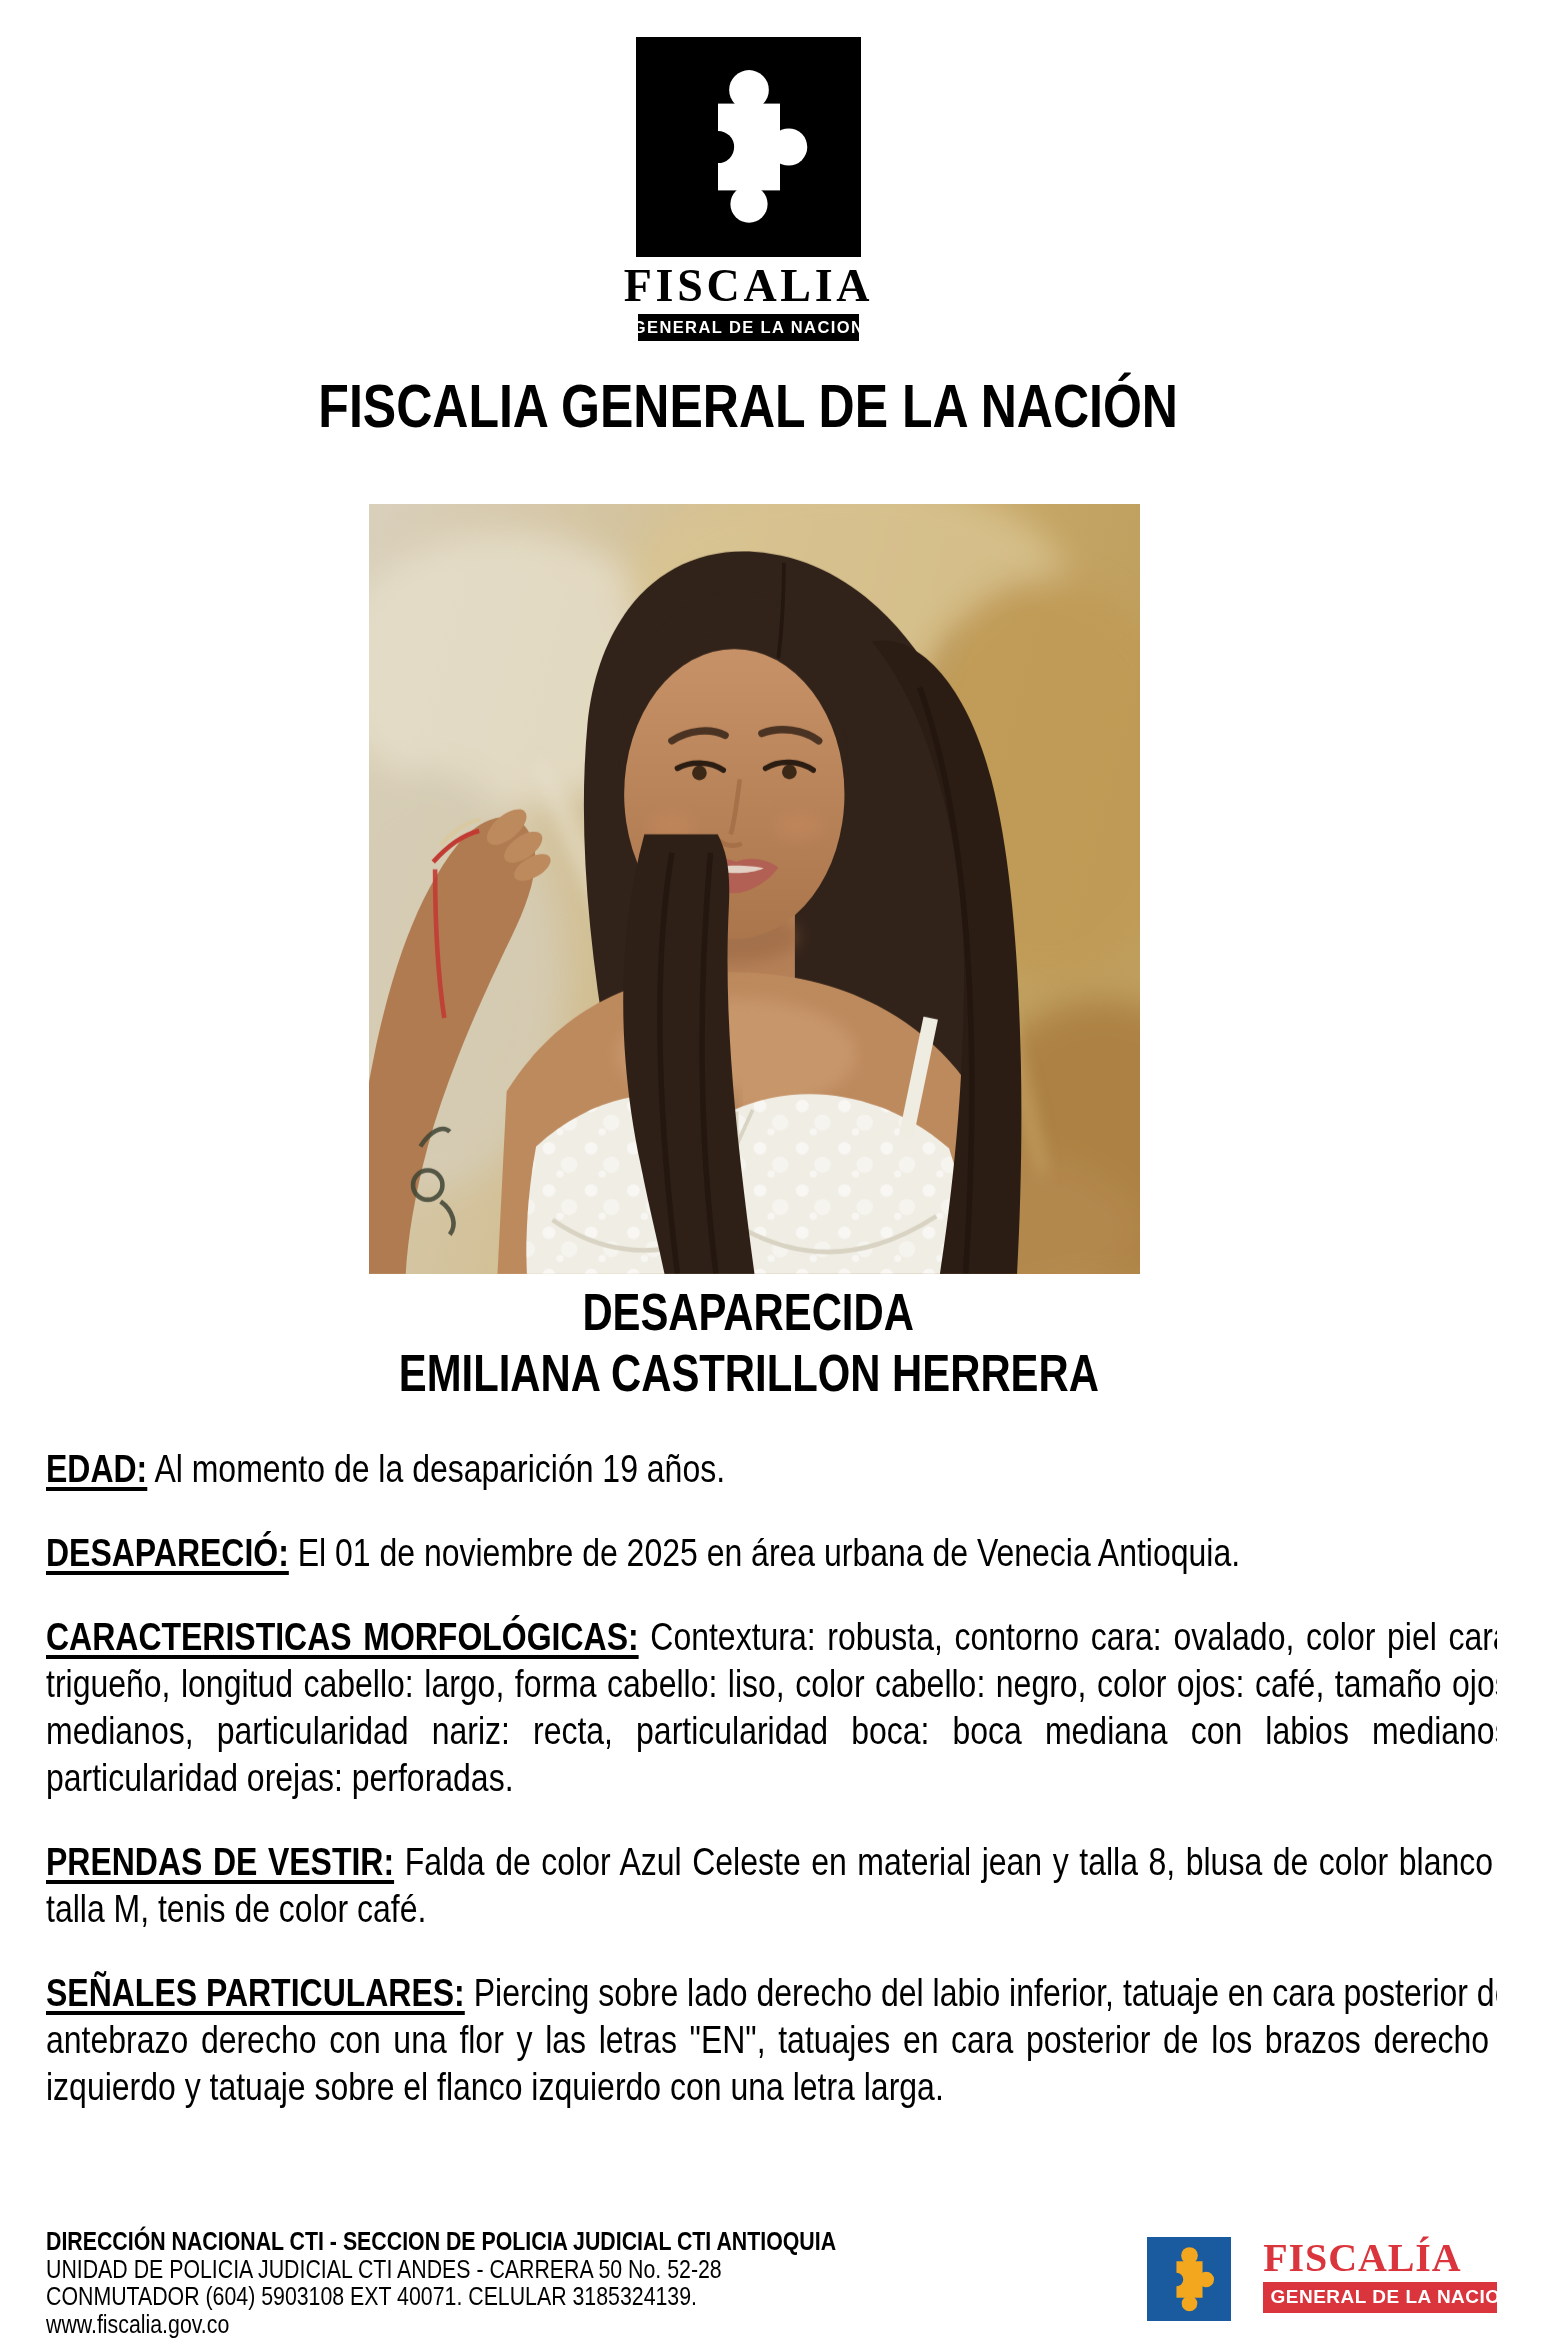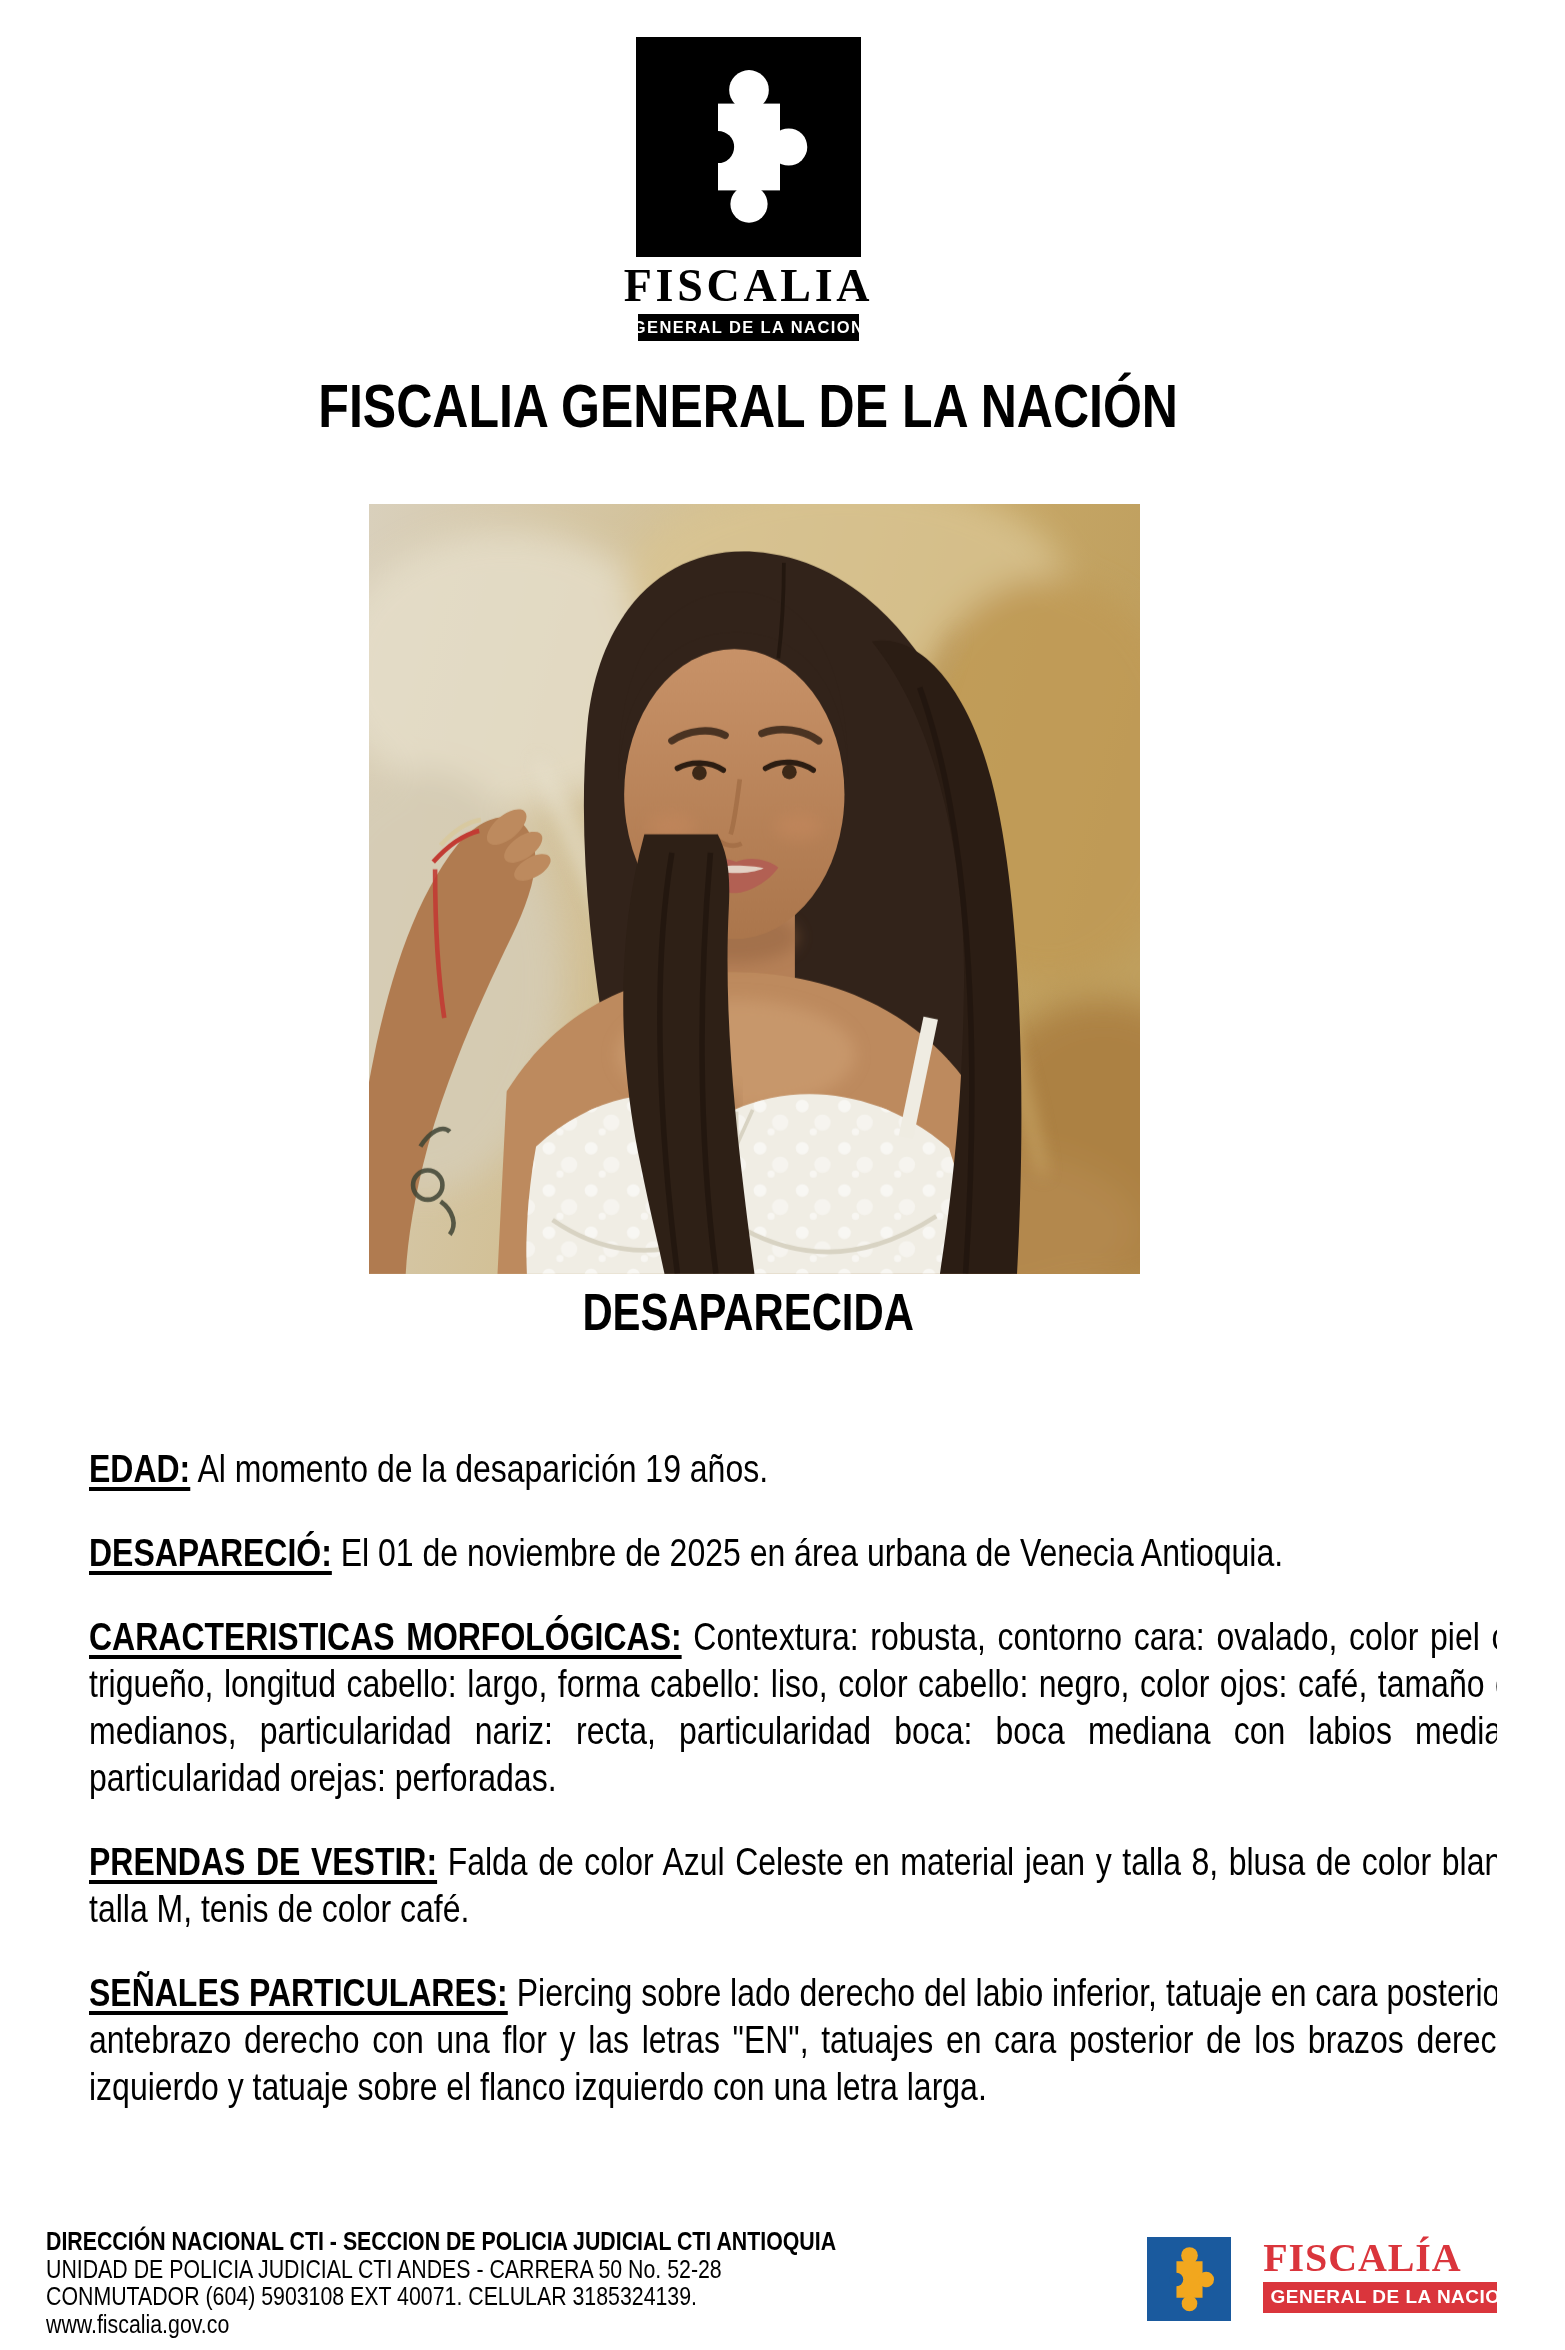--- a/index.html
+++ b/index.html
@@ -14,21 +14,21 @@
   .toplogo-bar{margin-top:5.5px;width:221px;height:27px;background:#000;color:#fff;display:flex;align-items:center;justify-content:center;
     font-size:16.5px;font-weight:bold;letter-spacing:1.4px;white-space:nowrap;}
   
   .title{position:absolute;top:375px;left:0;width:100%;text-align:center;font-weight:bold;font-size:61px;line-height:63px;}
   .caption{position:absolute;top:1282px;left:0;width:100%;text-align:center;font-weight:bold;font-size:51px;line-height:61px;}
   .cx{display:inline-block;transform:scaleX(0.82);transform-origin:50% 50%;white-space:nowrap;}
   
   .photo{position:absolute;left:369px;top:504px;width:771px;height:770px;}
   .photo svg{display:block;width:100%;height:100%;}
   
-  .content{position:absolute;top:1445px;left:46px;width:1474px;margin-left:43px;}
+  .content{position:absolute;top:1445px;left:46px;width:1474px;}
   .para{width:1797px;transform:scaleX(0.82);transform-origin:0 0;text-align:justify;
     font-size:39px;line-height:47px;margin:0 0 37px 0;}
   .para .h{font-weight:bold;text-decoration:underline;text-decoration-thickness:3.7px;text-underline-offset:4.6px;}
   
   .footer-text{position:absolute;left:46px;top:2228px;font-size:26px;line-height:27.5px;}
   .fline{display:block;transform:scaleX(0.82);transform-origin:0 0;white-space:nowrap;}
   .fline.b{font-weight:bold;}
   .flogo{position:absolute;left:1147px;top:2237px;display:flex;align-items:flex-start;gap:23px;}
   .flogo-square{width:84px;height:84px;background:var(--logo-blue,#1a5a9e);display:flex;align-items:center;justify-content:center;}
   .flogo-right{margin-left:9.2px;display:flex;flex-direction:column;align-items:flex-start;}
@@ -158,20 +158,21 @@
       <g stroke="#1f140d" stroke-width="6" fill="none" opacity="0.7">
         <path d="M330,380 C310,500 314,660 336,839"></path>
         <path d="M372,380 C360,520 358,680 378,839"></path>
         <path d="M600,200 C650,340 668,560 650,839"></path>
       </g>
     </svg>
   </div>
 
   <div class="caption">
     <div><span class="cx">DESAPARECIDA</span></div>
+    <div><span class="cx">EMILIANA CASTRILLON HERRERA</span></div>
   </div>
 
   <div class="content">
     <p class="para"><span class="h">EDAD:</span><span> Al momento de la desaparición 19 años.</span></p>
     <p class="para"><span class="h">DESAPARECIÓ:</span><span> El 01 de noviembre de 2025 en área urbana de Venecia Antioquia.</span></p>
     <p class="para"><span class="h">CARACTERISTICAS MORFOLÓGICAS:</span><span> Contextura: robusta, contorno cara: ovalado, color piel cara: trigueño, longitud cabello: largo, forma cabello: liso, color cabello: negro, color ojos: café, tamaño ojos: medianos, particularidad nariz: recta, particularidad boca: boca mediana con labios medianos, particularidad orejas: perforadas.</span></p>
     <p class="para"><span class="h">PRENDAS DE VESTIR:</span><span> Falda de color Azul Celeste en material jean y talla 8, blusa de color blanco y talla M, tenis de color café.</span></p>
     <p class="para"><span class="h">SEÑALES PARTICULARES:</span><span> Piercing sobre lado derecho del labio inferior, tatuaje en cara posterior del antebrazo derecho con una flor y las letras "EN", tatuajes en cara posterior de los brazos derecho e izquierdo y tatuaje sobre el flanco izquierdo con una letra larga.</span></p>
   </div>
 

